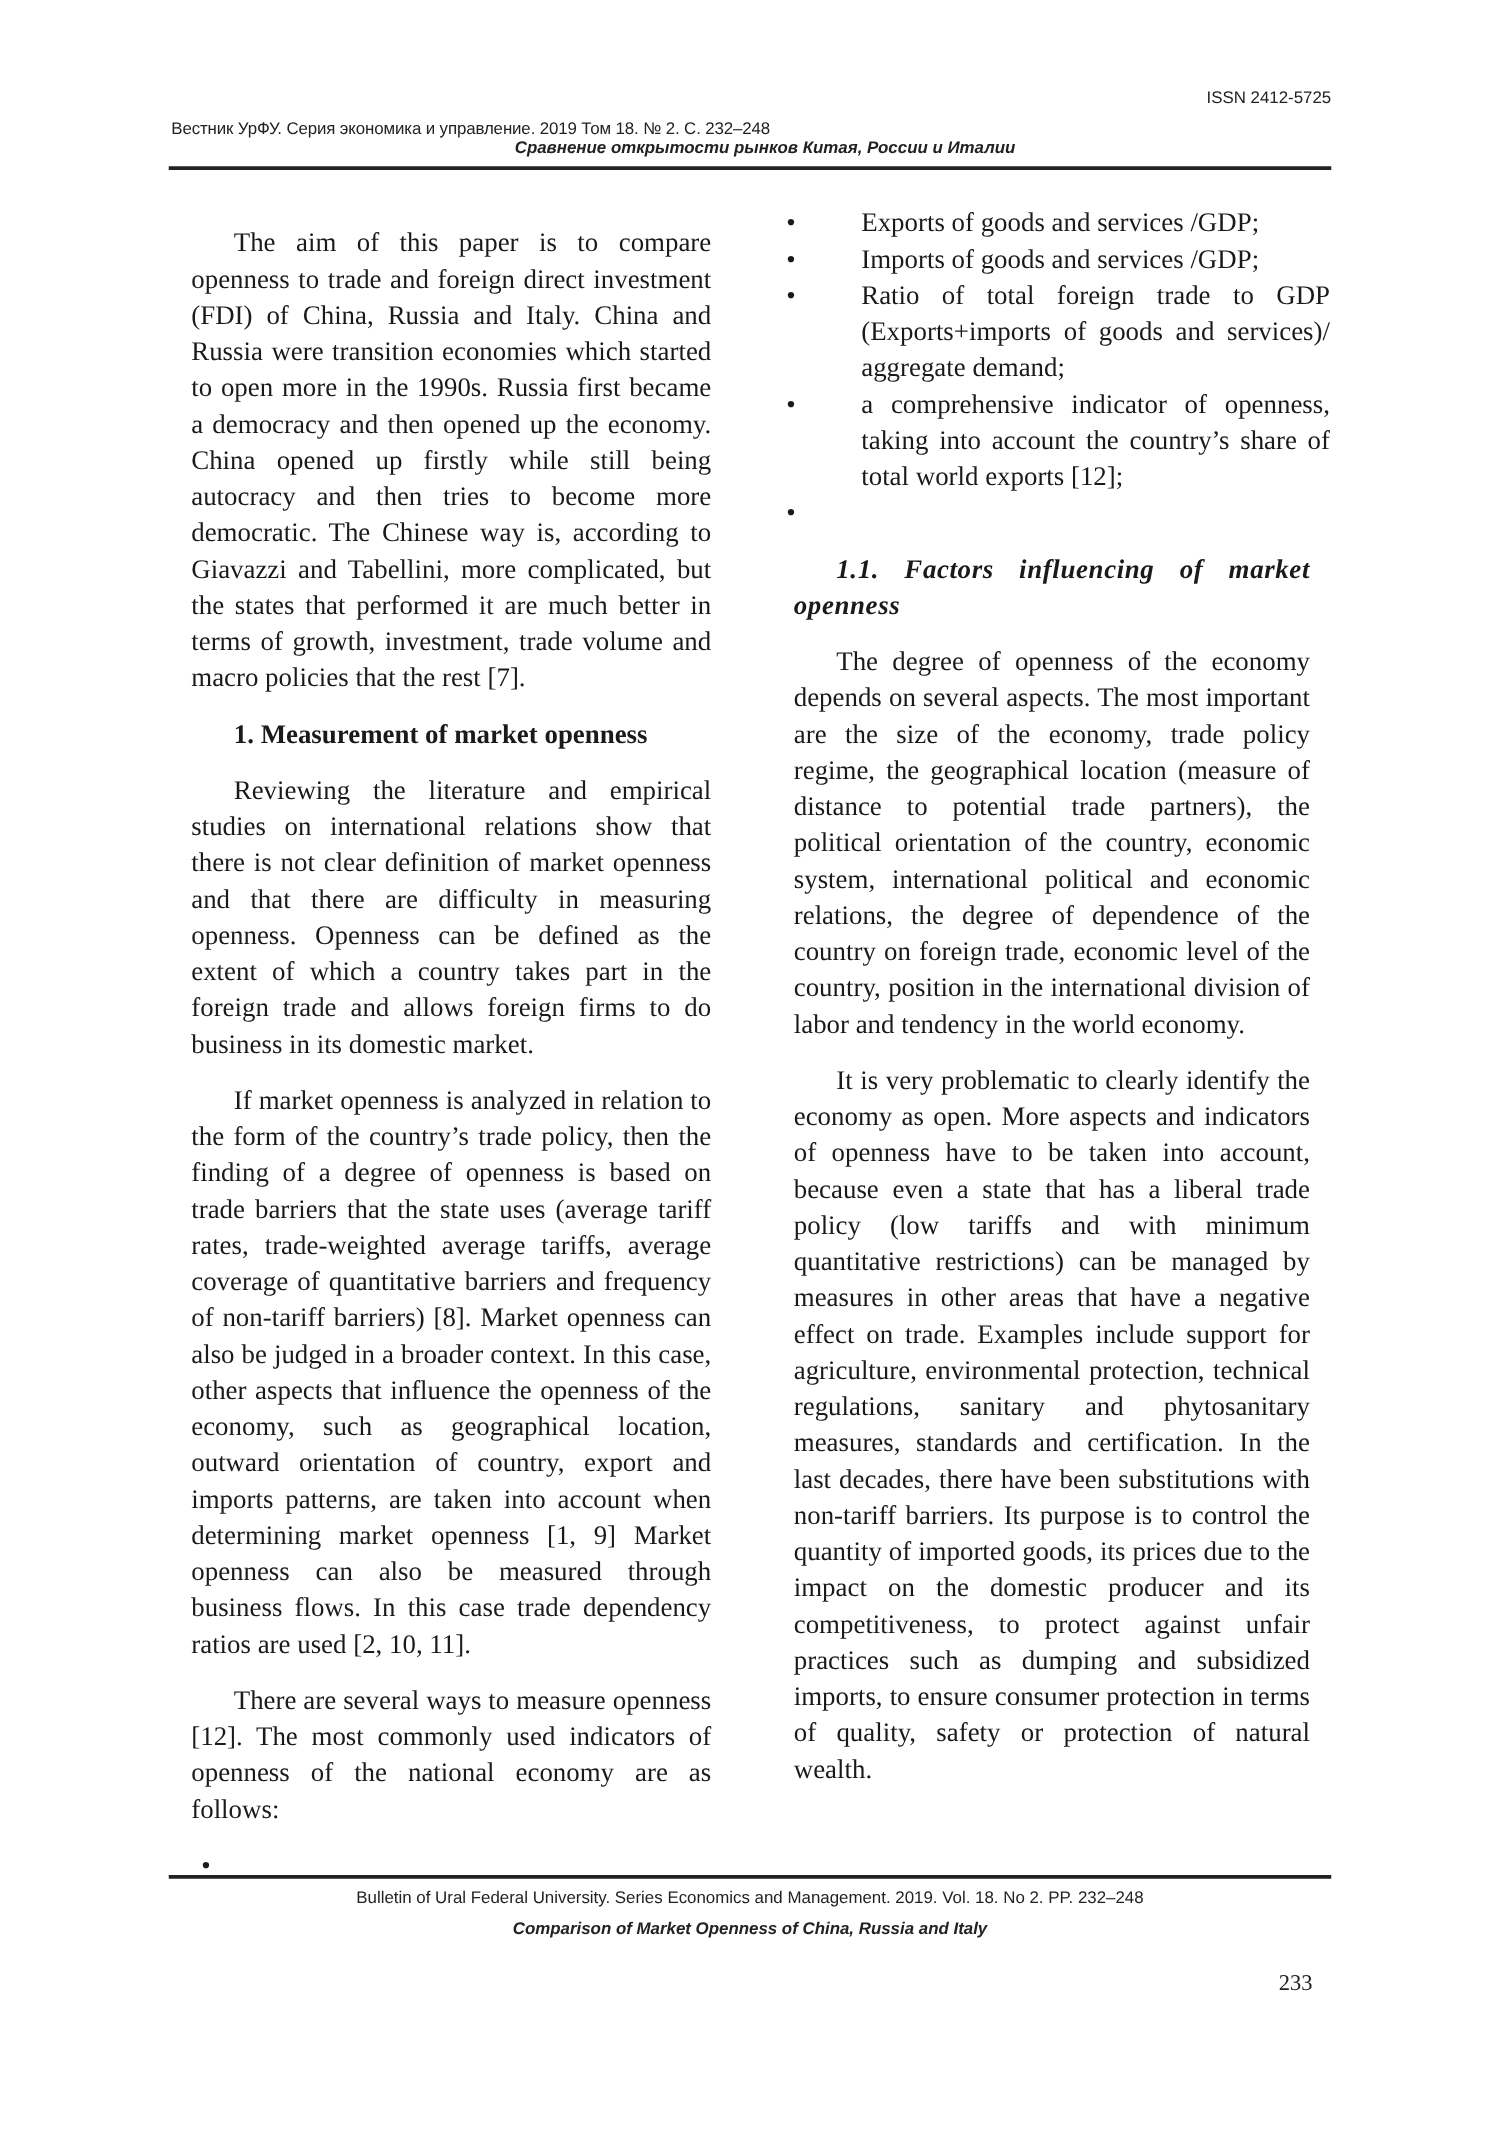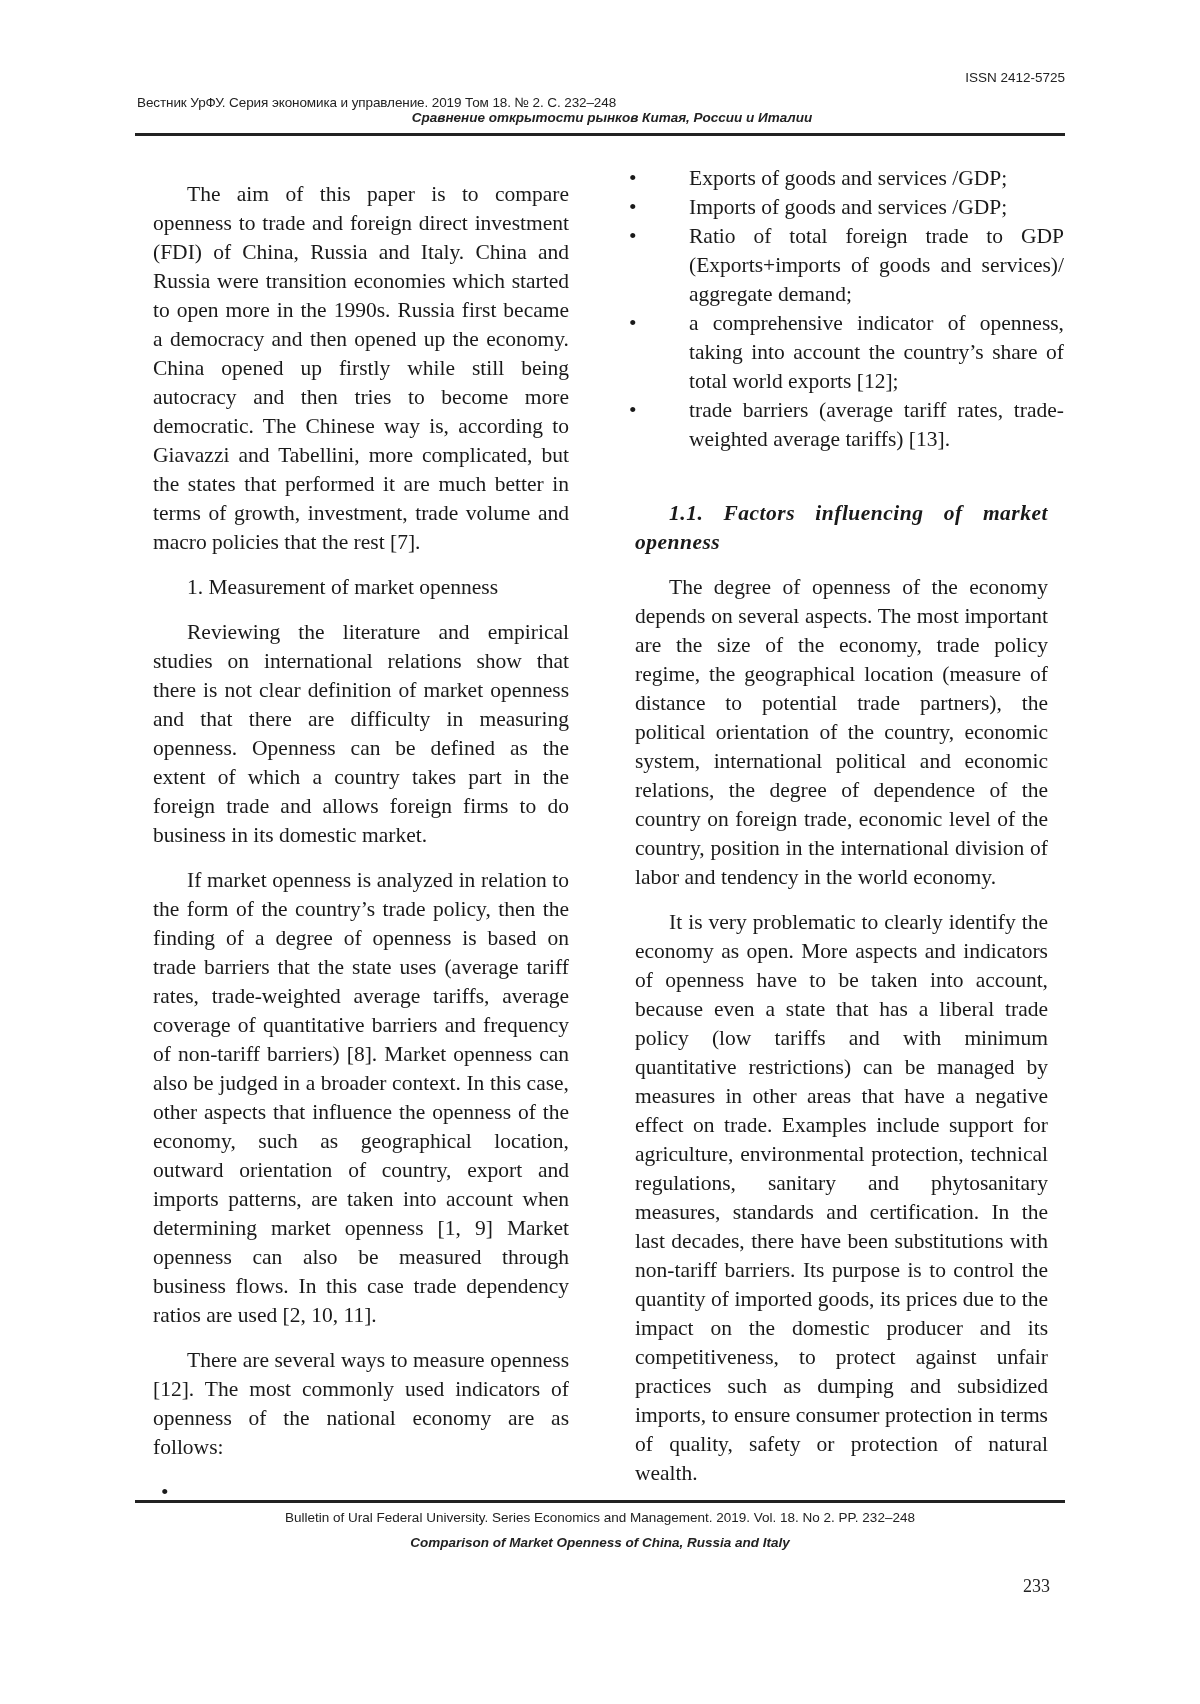--- a/index.html
+++ b/index.html
@@ -5,21 +5,21 @@
   html, body { margin: 0; padding: 0; background: #ffffff; }
   body { width: 1200px; height: 1704px; position: relative; overflow: hidden; color: #1a1a1a; }
   .hdr-left { position: absolute; left: 137px; top: 70px; font-family: "Liberation Sans", sans-serif; font-size: 13.5px; color: #222; letter-spacing: -0.1px; margin-top: 25px; }
   .hdr-right { position: absolute; right: 135px; top: 70px; font-family: "Liberation Sans", sans-serif; font-size: 13.5px; color: #222; }
   .hdr-title { position: absolute; left: 0; width: 1200px; top: 110px; text-align: center; font-family: "Liberation Sans", sans-serif; font-size: 13.5px; font-weight: bold; font-style: italic; color: #222; margin-left: 12px; }
   .rule-top { position: absolute; left: 135px; width: 930px; top: 133px; height: 3px; background: #222; }
   .col { position: absolute; top: 164px; width: 448px; font-family: "Liberation Serif", serif; font-size: 21.5px; line-height: 29px; text-align: justify; color: #1a1a1a; }
   .col-left { left: 137px; }
   .col-right { left: 619px; width: 445px; }
   .col p { margin: 16px; text-indent: 34px; }
-  .section-h { font-weight: normal; text-indent: 34px; margin-top: 29px; }
+  .section-h { font-weight: bold; text-indent: 34px; margin-top: 29px; }
   .sub-h { font-weight: bold; font-style: italic; margin-top: 29px; text-indent: 34px; letter-spacing: 0.5px; }
   ul.bul { list-style: none; margin: 0; padding: 0; }
   ul.bul li { position: relative; padding-left: 70px; }
   ul.bul li .dot { position: absolute; left: 10px; top: 0; }
   .col-left ul.bul li { padding-left: 68px; }
   .col-left ul.bul li .dot { left: 24px; }
   .gap { height: 29px; }
   .rule-bot { position: absolute; left: 135px; width: 930px; top: 1500px; height: 3px; background: #222; }
   .ftr-1 { position: absolute; left: 0; width: 1200px; top: 1510px; text-align: center; font-family: "Liberation Sans", sans-serif; font-size: 13.5px; color: #222; }
   .ftr-2 { position: absolute; left: 0; width: 1200px; top: 1535px; text-align: center; font-family: "Liberation Sans", sans-serif; font-size: 13.5px; font-weight: bold; font-style: italic; color: #222; }
@@ -43,21 +43,21 @@
     <li><span class="dot">•</span></li>
   </ul>
 </div>
 
 <div class="col col-right">
   <ul class="bul">
     <li><span class="dot">•</span><span>Exports of goods and services /GDP;</span></li>
     <li><span class="dot">•</span><span>Imports of goods and services /GDP;</span></li>
     <li><span class="dot">•</span><span>Ratio of total foreign trade to GDP (Exports+imports of goods and services)/ aggregate demand;</span></li>
     <li><span class="dot">•</span><span>a comprehensive indicator of openness, taking into account the country’s share of total world exports [12];</span></li>
-    <li><span class="dot">•</span><span>trade barriers (average tariff rates, trade-weighted average tariffs) [13].</span></li>
+    <li><span class="dot">•</span></li>
   </ul>
   <div class="gap"></div>
   <p class="sub-h">1.1. Factors influencing of market openness</p>
   <p>The degree of openness of the economy depends on several aspects. The most important are the size of the economy, trade policy regime, the geographical location (measure of distance to potential trade partners), the political orientation of the country, economic system, international political and economic relations, the degree of dependence of the country on foreign trade, economic level of the country, position in the international division of labor and tendency in the world economy.</p>
   <p>It is very problematic to clearly identify the economy as open. More aspects and indicators of openness have to be taken into account, because even a state that has a liberal trade policy (low tariffs and with minimum quantitative restrictions) can be managed by measures in other areas that have a negative effect on trade. Examples include support for agriculture, environmental protection, technical regulations, sanitary and phytosanitary measures, standards and certification. In the last decades, there have been substitutions with non-tariff barriers. Its purpose is to control the quantity of imported goods, its prices due to the impact on the domestic producer and its competitiveness, to protect against unfair practices such as dumping and subsidized imports, to ensure consumer protection in terms of quality, safety or protection of natural wealth.</p>
 </div>
 
 <div class="rule-bot"></div>
 <div class="ftr-1">Bulletin of Ural Federal University. Series Economics and Management. 2019. Vol. 18. No 2. PP. 232–248</div>
 <div class="ftr-2">Comparison of Market Openness of China, Russia and Italy</div>

